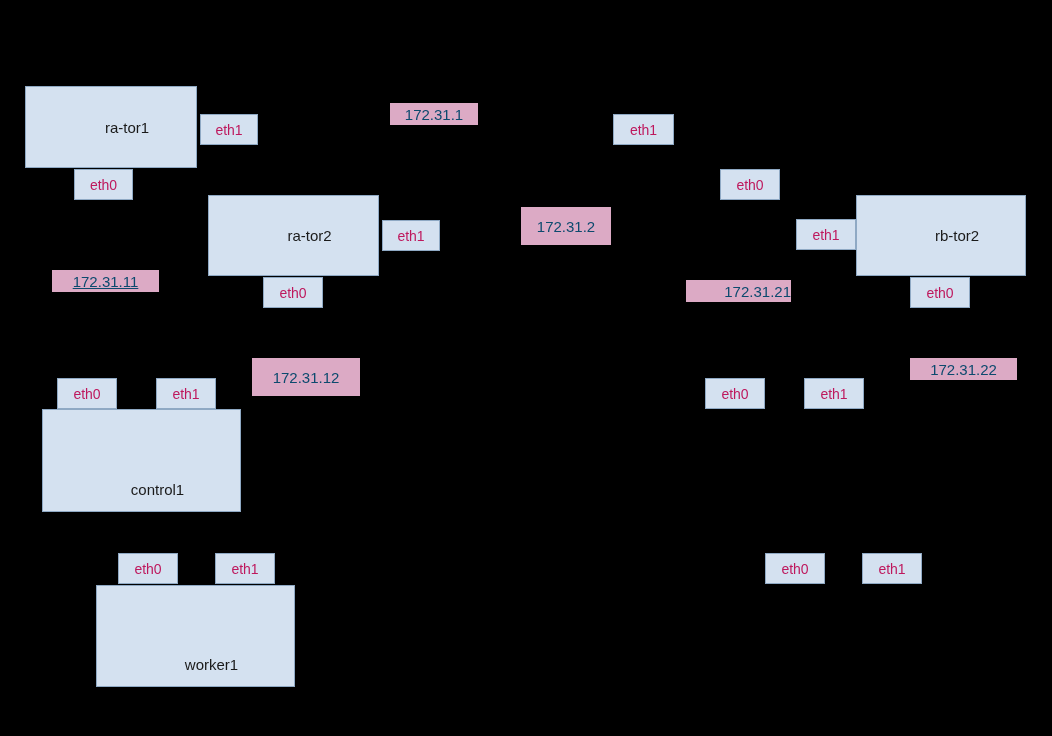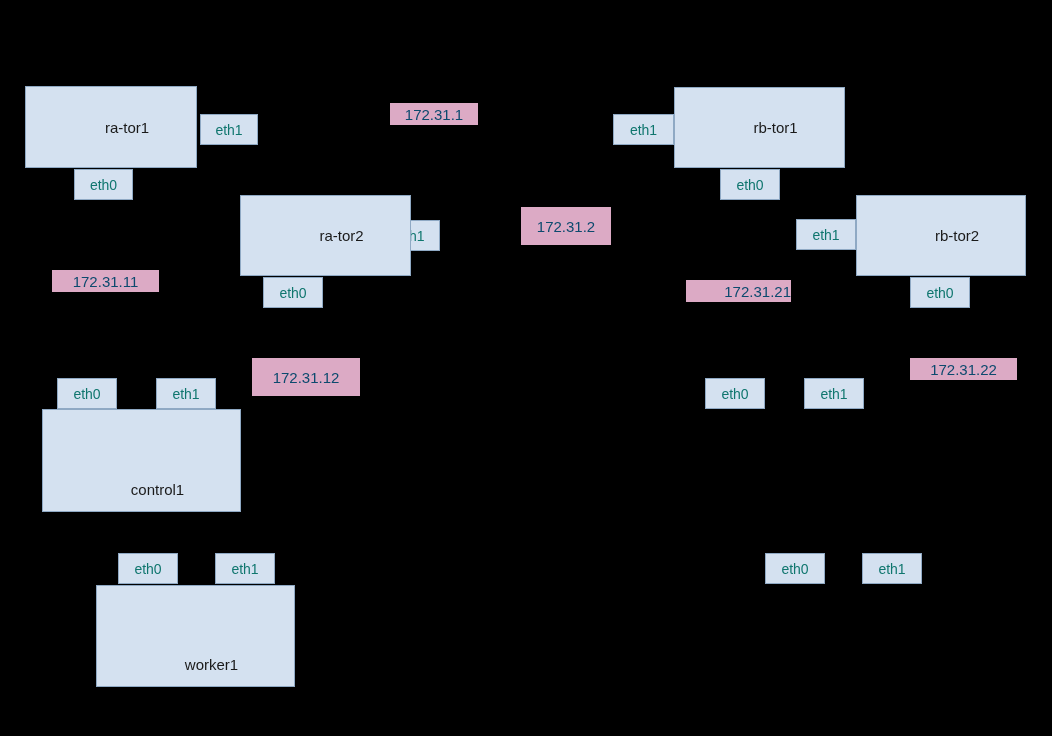--- a/index.html
+++ b/index.html
@@ -38,21 +38,21 @@
   }
   .device.label-low {
     align-items: flex-end;
     padding-bottom: 14px;
   }
   .port {
     position: absolute;
     box-sizing: border-box;
     background: #d4e1f0;
     border: 1px solid #8fa9c4;
-    color: #0f766e;
+    color: #be185d;
     font-size: 14px;
     display: flex;
     justify-content: center;
     align-items: center;
     line-height: 1;
   }
   .netlabel {
     position: absolute;
     box-sizing: border-box;
     background: #dcaac5;
@@ -113,42 +113,39 @@
     </div>
     <div class="port" style="left: 765px; top: 553px; width: 60px; height: 31px;">
       <span>eth0</span>
     </div>
     <div class="port" style="left: 862px; top: 553px; width: 60px; height: 31px;">
       <span>eth1</span>
     </div>
     <div class="node device label-mid" style="left: 25px; top: 86px; width: 172px; height: 82px;">
       <span>ra-tor1</span>
     </div>
-    <div class="node device label-mid" style="left: 208px; top: 195px; width: 171px; height: 81px; margin-left: 32px;">
+    <div class="node device label-mid" style="left: 208px; top: 195px; width: 171px; height: 81px;">
       <span>ra-tor2</span>
-    </div>
-    <div class="node device label-mid" style="left: 674px; top: 87px; width: 171px; height: 81px;">
-      <span>rb-tor1</span>
     </div>
     <div class="node device label-mid" style="left: 856px; top: 195px; width: 170px; height: 81px;">
       <span>rb-tor2</span>
     </div>
     <div class="node device label-low" style="left: 42px; top: 409px; width: 199px; height: 103px;">
       <span>control1</span>
     </div>
     <div class="node device label-low" style="left: 96px; top: 585px; width: 199px; height: 102px;">
       <span>worker1</span>
     </div>
     <div class="netlabel" style="left: 390px; top: 103px; width: 88px; height: 22px;">
       <span>172.31.1</span>
     </div>
     <div class="netlabel" style="left: 521px; top: 207px; width: 90px; height: 38px;">
       <span>172.31.2</span>
     </div>
-    <div class="netlabel" style="left: 52px; top: 270px; width: 107px; height: 22px;">
+    <div class="netlabel" style="left: 52px; top: 270px; width: 107px; height: 22px; text-decoration: underline;">
       <span>172.31.11</span>
     </div>
     <div class="netlabel" style="left: 686px; top: 280px; width: 105px; height: 22px; justify-content: flex-end;">
       <span>172.31.21</span>
     </div>
     <div class="netlabel" style="left: 252px; top: 358px; width: 108px; height: 38px;">
       <span>172.31.12</span>
     </div>
     <div class="netlabel" style="left: 910px; top: 358px; width: 107px; height: 22px;">
       <span>172.31.22</span>

